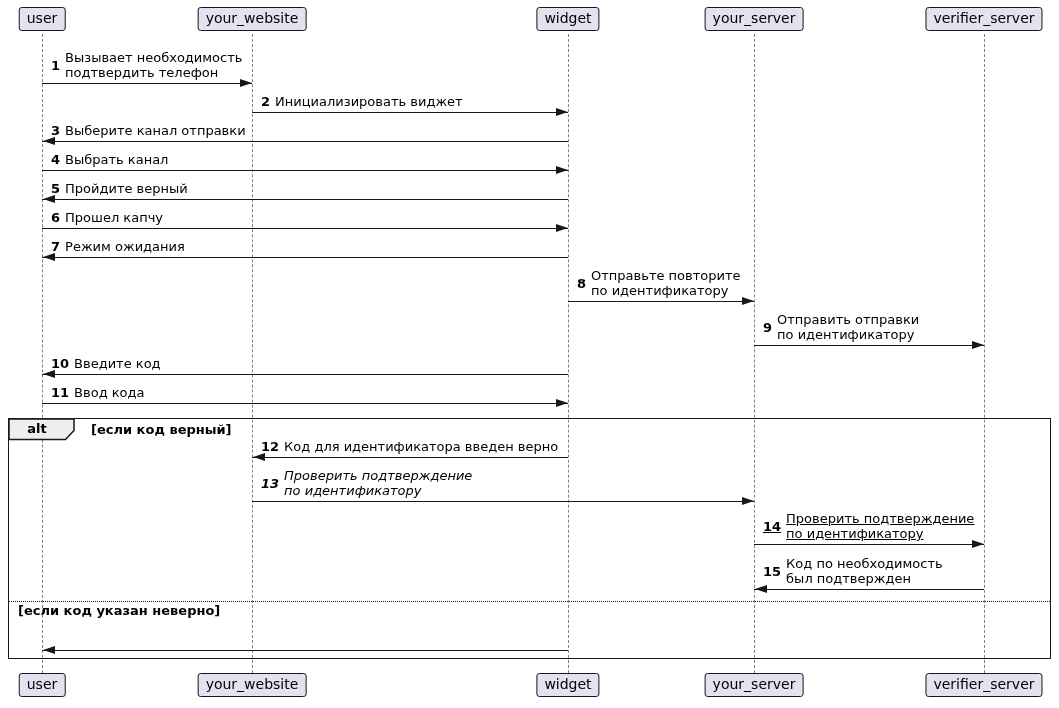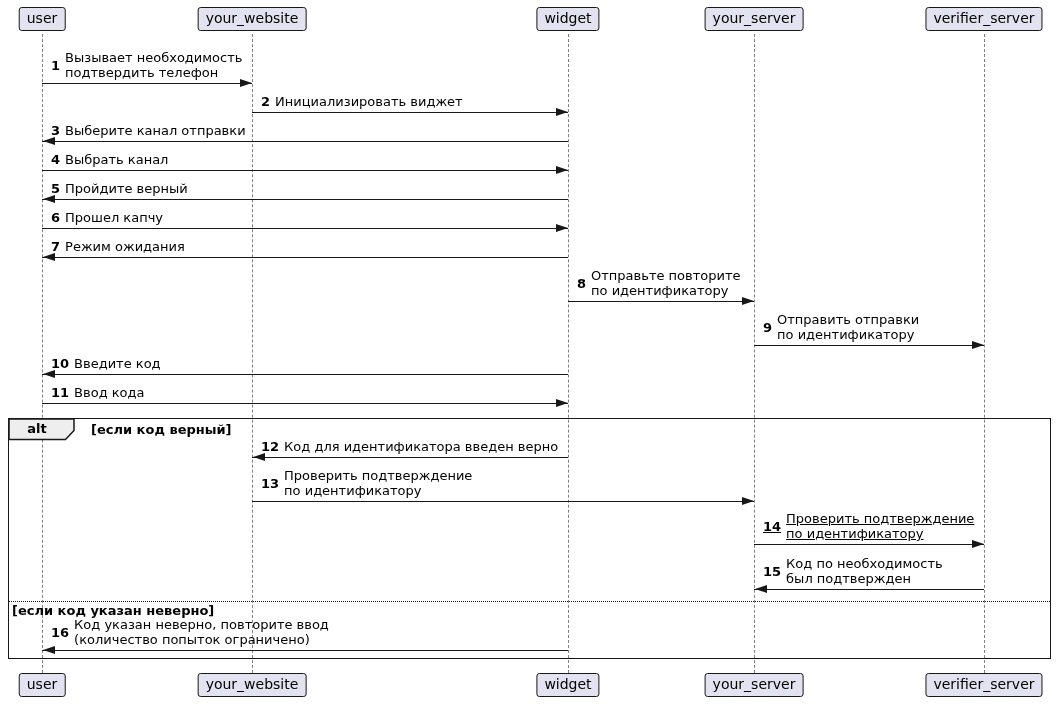--- a/index.html
+++ b/index.html
@@ -35,21 +35,21 @@
     z-index:2;
   }
   .op-tab{position:absolute;left:-1px;top:-1px;}
   .op-tab path{fill:var(--tabfill,#EEEEEE);stroke:var(--frameb,#181818);stroke-width:1.5;}
   .op-label{
     position:absolute;left:0;top:2px;width:56px;
     text-align:center;font-weight:bold;font-size:13px;z-index:3;
   }
   .cond{position:absolute;font-weight:bold;font-size:13px;white-space:nowrap;}
   .cond.if{left:82px;top:3px;}
-  .cond.else{left:3px;top:184px;}
+  .cond.else{left:9px;top:184px;}
   .divider{
     position:absolute;left:0;right:0;top:182px;height:0;
     border-top:1.5px dotted var(--frameb,#181818);
   }
   .msg-line{
     position:absolute;height:0;
     border-top:1px solid var(--arrow,#181818);
     z-index:3;
   }
   .arrowhead{position:absolute;width:0;height:0;z-index:3;}
@@ -192,21 +192,21 @@
     <div class="msg-line" style="left: 252px; top: 457px; width: 316px;"></div>
     <div class="arrowhead left" style="top: 453px; left: 253px;"></div>
     <div class="msg-label" style="left: 261px; bottom: 254px;">
       <span class="msg-num">12</span>
       <span>
         <div>Код для идентификатора введен верно</div>
       </span>
     </div>
     <div class="msg-line" style="left: 252px; top: 501px; width: 502px;"></div>
     <div class="arrowhead right" style="top: 497px; left: 742px;"></div>
-    <div class="msg-label" style="left: 261px; bottom: 210px;">
+    <div class="msg-label" style="left: 261px; bottom: 210px; font-style: italic;">
       <span class="msg-num">13</span>
       <span>
         <div>Проверить подтверждение</div>
         <div>по идентификатору</div>
       </span>
     </div>
     <div class="msg-line" style="left: 754px; top: 544px; width: 230px;"></div>
     <div class="arrowhead right" style="top: 540px; left: 972px;"></div>
     <div class="msg-label" style="left: 763px; bottom: 167px; text-decoration: underline;">
       <span class="msg-num">14</span>
@@ -219,20 +219,13 @@
     <div class="arrowhead left" style="top: 585px; left: 755px;"></div>
     <div class="msg-label" style="left: 763px; bottom: 122px;">
       <span class="msg-num">15</span>
       <span>
         <div>Код по необходимость</div>
         <div>был подтвержден</div>
       </span>
     </div>
     <div class="msg-line" style="left: 42px; top: 650px; width: 526px;"></div>
     <div class="arrowhead left" style="top: 646px; left: 43px;"></div>
-    <div class="msg-label" style="left: 51px; bottom: 61px;">
-      <span class="msg-num">16</span>
-      <span>
-        <div>Код указан неверно, повторите ввод</div>
-        <div>(количество попыток ограничено)</div>
-      </span>
-    </div>
   </div>
 
 </body></html>

